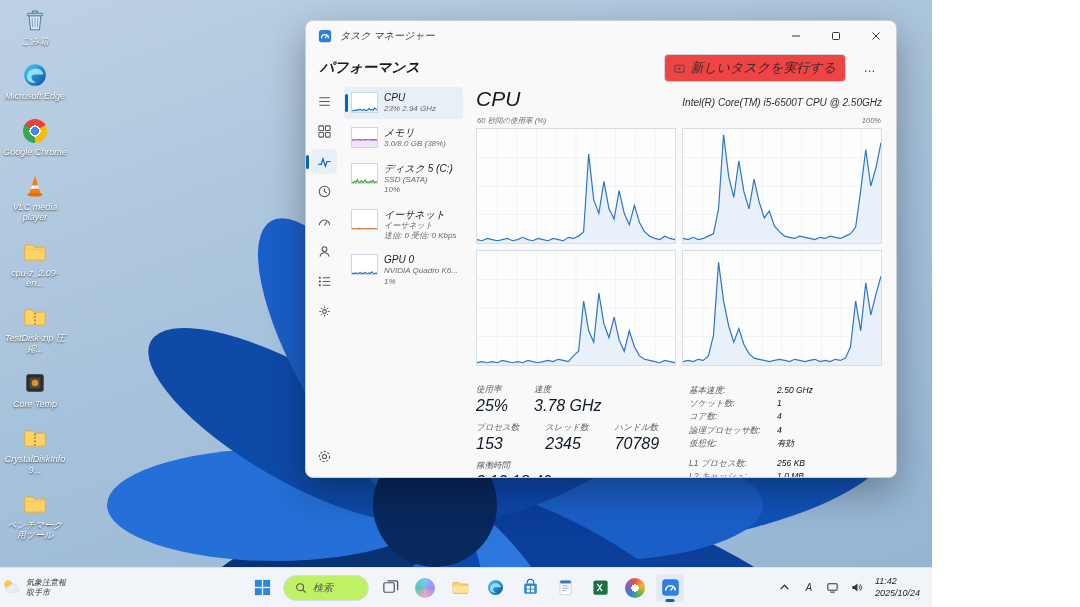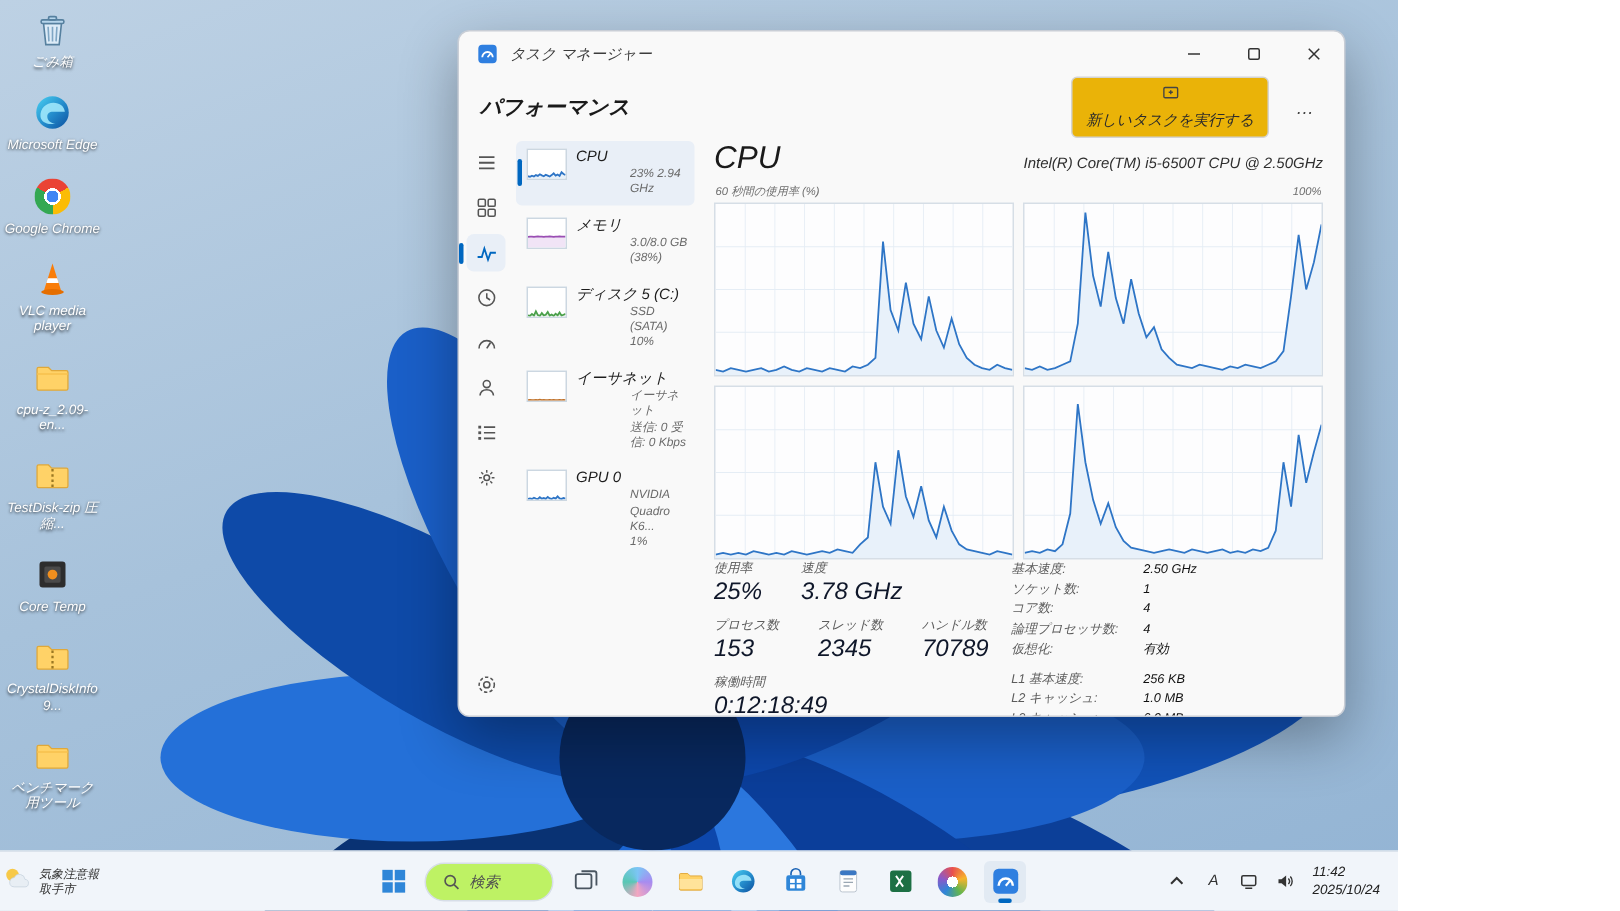--- a/index.html
+++ b/index.html
@@ -44,52 +44,52 @@
     font-size:10px; color:#1a1a1a;
   }
   .titlebar { height:30px; flex:0 0 30px; display:flex; align-items:center; gap:8px; padding-left:12px; }
   .tb-appicon { width:14px; height:14px; }
   .tb-title { font-size:10px; color:#3c3c3c; }
   .win-controls { margin-left:auto; display:flex; height:30px; }
   .win-btn { width:40px; height:30px; display:flex; align-items:center; justify-content:center; color:#444; }
   .page-header { flex:0 0 34px; display:flex; align-items:center; padding:0 10px 0 14px; }
   .page-title { font-size:14px; font-weight:700; }
   .run-task { margin-left:auto; display:flex; align-items:center; gap:6px;
-    border:1px solid #d4d4d4; background:#eab308; border-radius:4px; padding:4px 9px;
-    font-size:10px; color:#2b2b2b; cursor:default;flex-direction:column; }
+    border:1px solid #d4d4d4; background:#ef4444; border-radius:4px; padding:4px 9px;
+    font-size:13px; color:#2b2b2b; cursor:default; }
   .more-btn { margin-left:12px; margin-right:4px; font-size:12px; color:#444; padding:2px 6px; border-radius:4px; }
   .tm-body { flex:1; display:flex; min-height:0; }
   .rail { width:36px; flex:0 0 36px; display:flex; flex-direction:column; align-items:center; gap:5px; padding:4px 0 8px; }
   .rail-btn { width:26px; height:25px; border-radius:5px; display:flex; align-items:center; justify-content:center; position:relative; color:#565656; }
   .rail-btn svg { width:15px; height:15px; }
   .rail-btn.active { background:#e9eff7; }
   .rail-btn.active::before { content:''; position:absolute; left:-5px; top:50%; transform:translateY(-50%);
     width:3px; height:14px; border-radius:2px; background:var(--accent); }
   .rail-spacer { flex:1; }
   .main { flex:1; display:flex; min-height:0; }
   .side-list { width:126px; flex:0 0 126px; display:flex; flex-direction:column; gap:3px; padding:2px 5px 0 2px; }
   .side-item { display:flex; gap:6px; padding:5px 4px 5px 7px; border-radius:4px; position:relative; align-items:flex-start; }
   .side-item.selected { background:#e9eff7; }
   .side-item.selected::before { content:''; position:absolute; left:1px; top:50%; transform:translateY(-50%);
     width:3px; height:18px; border-radius:2px; background:var(--accent); }
   .thumb { width:27px; height:21px; background:#fff; border:1px solid #ccd7e1; flex:0 0 27px; }
   .thumb svg { width:100%; height:100%; display:block; }
   .si-title { font-size:10px; color:#1d1d1d; line-height:1.2; }
-  .si-sub { font-size:8px; color:#6a6a6a; line-height:1.3;margin-left:36px; }
+  .si-sub { font-size:8px; color:#6a6a6a; line-height:1.3; }
   .cpu-panel { flex:1; display:flex; flex-direction:column; min-width:0; padding:0 14px 6px 8px; }
   .cpu-head { display:flex; align-items:baseline; margin-top:2px; }
   .cpu-title { font-size:21px; font-weight:400; }
   .cpu-sub { margin-left:auto; font-size:10px; color:#2f2f2f; }
   .chart-labels { display:flex; font-size:7.5px; color:#6e6e6e; margin:5px 1px 2px; }
   .chart-max { margin-left:auto; }
   .chart-grid { display:grid; grid-template-columns:1fr 1fr; grid-template-rows:1fr 1fr; gap:6px; height:238px; flex:0 0 238px; }
   .chart-cell { border:1px solid #d6dee6; background:#fdfdfe; position:relative; overflow:hidden; }
   .chart-cell svg { position:absolute; inset:0; width:100%; height:100%; }
 
-  .stats { display:flex; gap:15px; margin-top:0; }
+  .stats { display:flex; gap:30px; margin-top:18px; }
   .stat-row { display:flex; gap:26px; margin-bottom:7px; }
   .s-label { font-size:8.5px; color:#5c5c5c; }
   .s-value { font-size:16px; color:#0f172a; margin-top:1px; }
   .kv { display:flex; font-size:8.5px; line-height:1.55; }
   .kv .k { color:#5c5c5c; width:88px; flex:0 0 88px; }
   .kv .v { color:#111; }
   .kv.gap { margin-top:7px; }
 
   
   #taskbar { position:absolute; left:0; right:0; bottom:0; height:40px;
@@ -558,21 +558,21 @@
                 </div>
               <div class="kv">
                   <span class="k">論理プロセッサ数:</span>
                   <span class="v">4</span>
                 </div>
               <div class="kv">
                   <span class="k">仮想化:</span>
                   <span class="v">有効</span>
                 </div>
               <div class="kv gap">
-                  <span class="k">L1 基本速度:</span>
+                  <span class="k">L1 プロセス数:</span>
                   <span class="v">256 KB</span>
                 </div>
               <div class="kv">
                   <span class="k">L2 キャッシュ:</span>
                   <span class="v">1.0 MB</span>
                 </div>
               <div class="kv">
                   <span class="k">L3 キャッシュ:</span>
                   <span class="v">6.0 MB</span>
                 </div>

